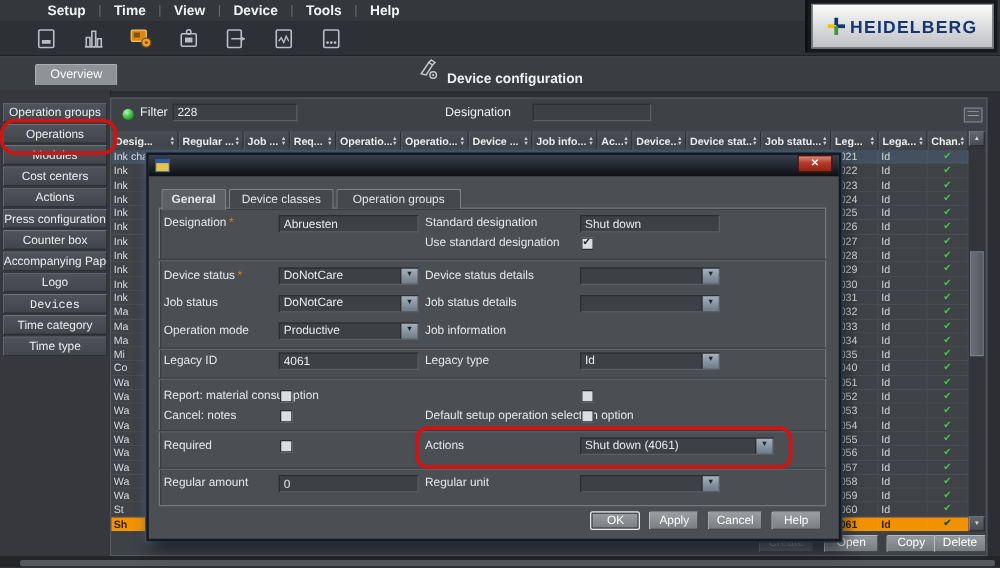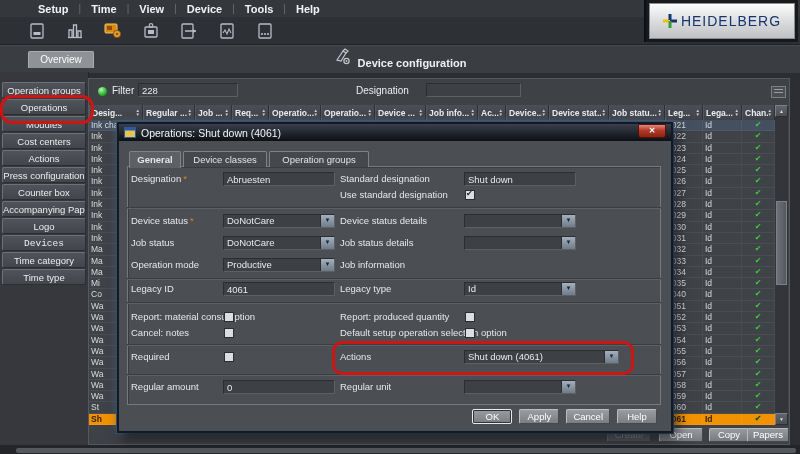--- a/index.html
+++ b/index.html
@@ -20,21 +20,21 @@
                 border:1px solid #aaadb1;border-bottom:none;border-radius:2px 2px 0 0;
                 font-size:10px;color:#fbfcfd;text-align:center;line-height:15px}
   #title-wrap{position:absolute;left:0;right:0;top:49px;height:20px;display:flex;justify-content:center;align-items:flex-end;gap:6px}
   #page-title{font-size:11px;font-weight:bold;color:#eef0f2}
 
   
   #logo{position:absolute;left:644px;top:0;width:154px;height:42px;background:#17191d;z-index:30;
         border-left:2px solid #0e0f12;box-sizing:border-box;padding:3px}
   #logo-inner{width:100%;height:100%;background:linear-gradient(#fbfbfb,#d9dadc 55%,#bfc1c4);
         display:flex;align-items:center;justify-content:center;gap:4px;border:1px solid #8a8d92;box-sizing:border-box}
-  #logo-text{font-size:14px;font-weight:normal;letter-spacing:1px;color:#16356e}
+  #logo-text{font-size:14px;font-weight:bold;letter-spacing:1px;color:#16356e}
 
   
   #sidebar{position:absolute;left:0;top:72px;width:88px;height:373px;background:#36383d;border-right:1px solid #24262a}
   .sb-item{position:absolute;left:2px;width:84px;height:16px;background:linear-gradient(#50535a,#42454a);
            border:1px solid;border-color:#6d7076 #2c2e32 #2c2e32 #6d7076;border-radius:2px;
            font-size:9.5px;color:#eceef0;text-align:center;line-height:15px;box-sizing:border-box;
            overflow:hidden;white-space:nowrap}
 
   
   #panel{position:absolute;left:88px;top:78px;width:702px;height:367px;background:#3e4146;
@@ -865,30 +865,29 @@
       </div>
     </div>
   <div id="vscroll">
     <div class="sc-btn" style="top:0">▲</div>
     <div id="sc-thumb"></div>
     <div class="sc-btn" style="bottom:0">▼</div>
   </div>
   <div class="pbtn disabled" style="left:518px;width:44px">Create</div>
   <div class="pbtn" style="left:570px;width:44px">Open</div>
   <div class="pbtn" style="left:620px;width:40px">Copy</div>
-  <div class="pbtn" style="left:658px;width:42px">Papers</div>
+  <div class="pbtn" style="left:658px;width:42px">Delete</div>
 </div>
 
 <div id="dialog">
   <div id="dlg-titlebar">
     <svg width="12" height="11" viewBox="0 0 12 11">
         <rect x="0.5" y="0.5" width="11" height="10" fill="#e8c44a" stroke="#2b5aa8"></rect>
         <rect x="0.5" y="0.5" width="11" height="3" fill="#2b5aa8"></rect>
       </svg>
-    <span id="dlg-title">Operations: Shut down (4061)</span>
     <div id="dlg-close">✕</div>
   </div>
 
   <div id="dlg-frame"></div>
 
   <div class="dlabel" style="left:12px;top:48px"><span>Designation</span><span class="req">*</span></div>
   <input class="inp" style="left: 104px; top: 48px; width: 112px;" value="Abruesten">
   <div class="dlabel" style="left:221px;top:48px">Standard designation</div>
   <input class="inp" style="left: 345px; top: 48px; width: 112px;" value="Shut down">
 
@@ -933,21 +932,20 @@
   <div class="dlabel" style="left:221px;top:158px">Legacy type</div>
   <div class="dd" style="left:345px;top:158px;width:112px">
       <span class="dd-text">Id</span>
       <span class="dd-btn">▼</span>
     </div>
 
   <div class="dsep" style="top:178px"></div>
 
   <div class="dlabel" style="left:12px;top:186px">Report: material consumption</div>
   <div class="cb" style="left:105px;top:188px"></div>
-  <div class="dlabel" style="left:221px;top:186px">Report: produced quantity</div>
   <div class="cb" style="left:346px;top:188px"></div>
 
   <div class="dlabel" style="left:12px;top:202px">Cancel: notes</div>
   <div class="cb" style="left:105px;top:204px"></div>
   <div class="dlabel" style="left:221px;top:202px">Default setup operation selection option</div>
   <div class="cb" style="left:346px;top:204px"></div>
 
   <div class="dsep" style="top:220px"></div>
 
   <div class="dlabel" style="left:12px;top:226px">Required</div>

